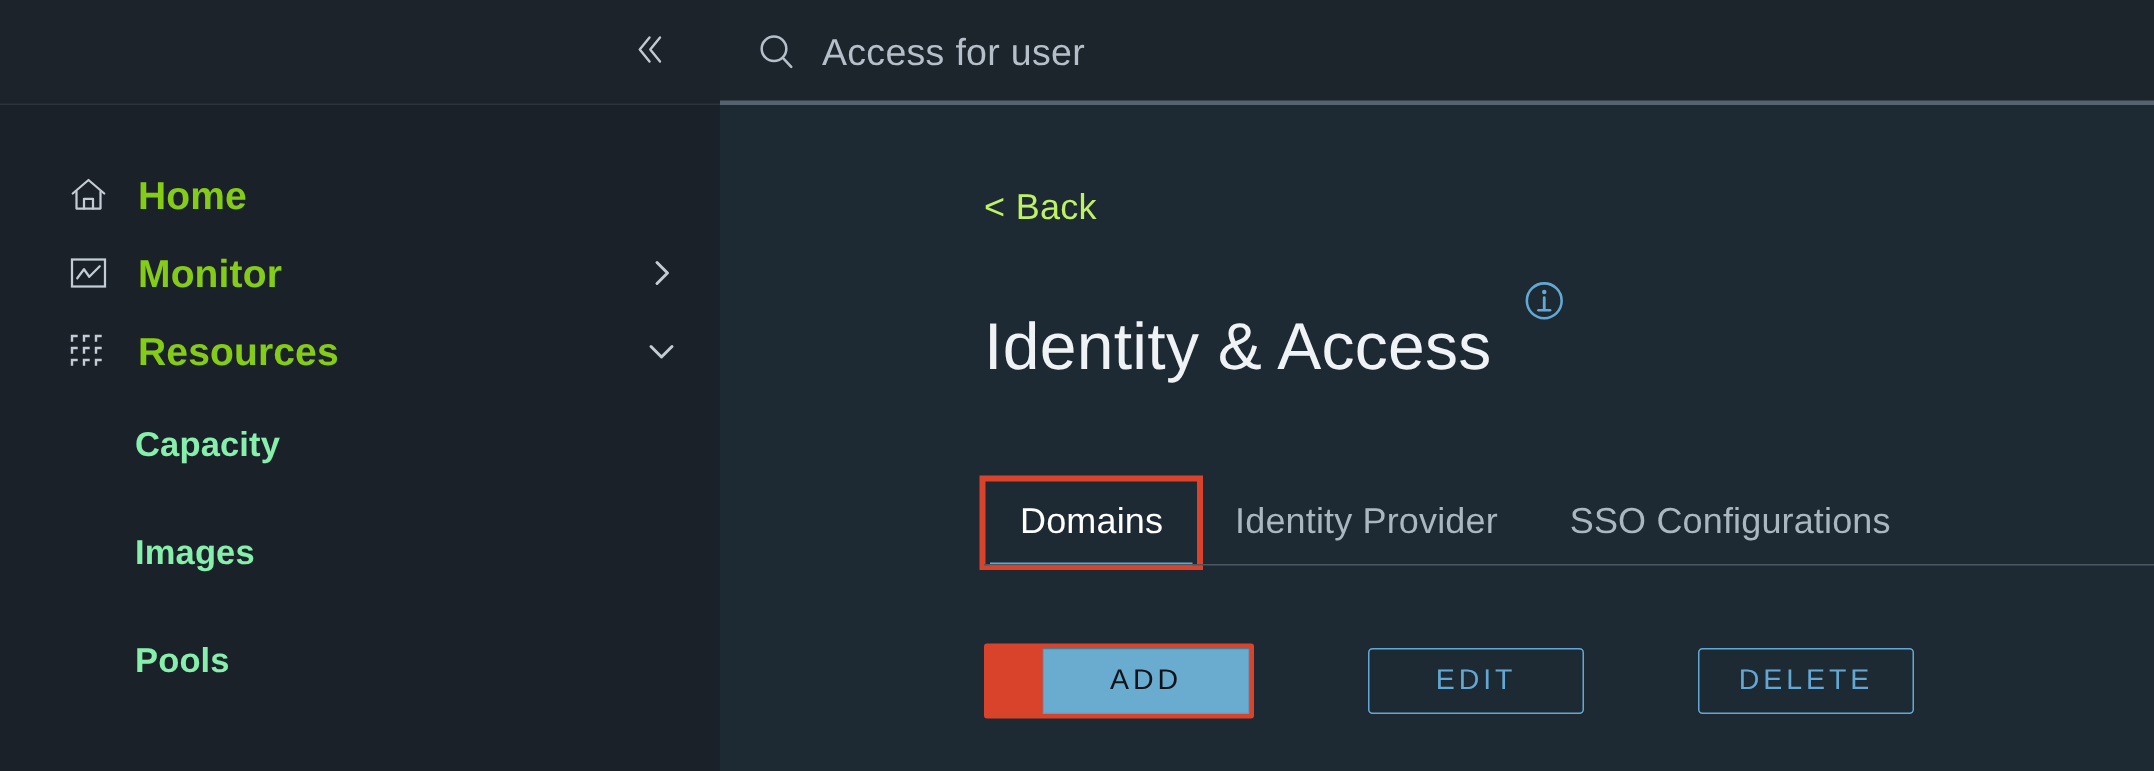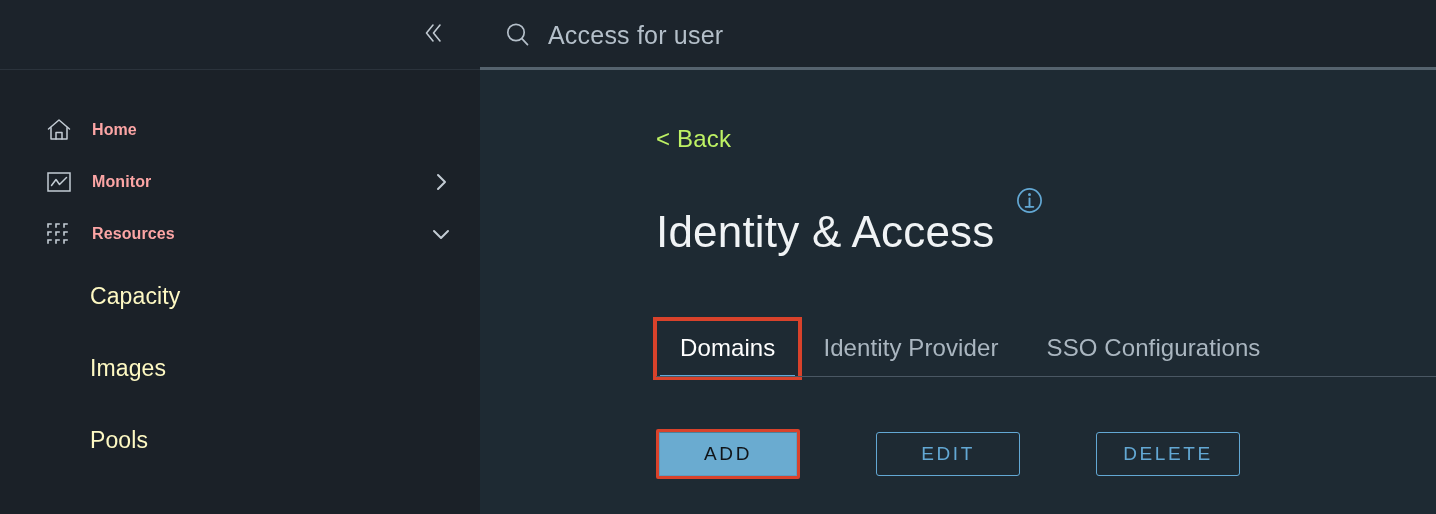--- a/index.html
+++ b/index.html
@@ -70,42 +70,42 @@
   .nav-item .nav-icon {
     width: 30px;
     height: 30px;
     flex: 0 0 30px;
     display: flex;
     align-items: center;
     justify-content: center;
     margin-right: 18px;
   }
   .nav-label {
-    font-size: 16px;
+    font-size: 26px;
     font-weight: bold;
-    color: #fca5a5;
+    color: #84cc16;
     letter-spacing: 0.1px;
     white-space: nowrap;
   }
   .nav-arrow {
     margin-left: auto;
     width: 26px;
     height: 26px;
     display: flex;
     align-items: center;
     justify-content: center;
   }
   .nav-item.sub {
     padding-left: 90px;
     height: 72px;
   }
   .nav-item.sub .nav-label {
-    font-weight: normal;
+    font-weight: bold;
     font-size: 23px;
-    color: #fef9c3;
+    color: #86efac;
   }
 
   
   .main {
     position: relative;
     flex: 1 1 auto;
     height: 514px;
     background: #1e2a33;
     box-sizing: border-box;
   }
@@ -257,20 +257,21 @@
   }
   .btn-wrap-highlight {
     padding: 3px;
     background: #d9422b;
     border-radius: 2px;
     display: inline-flex;
   }
   .btn-wrap-highlight .btn {
     min-width: 138px;
     border-radius: 1px;
+    margin-left: 36px;
   }
 </style>
 </head>
 <body>
 
 <div class="app">
 
   <aside class="sidebar">
 
     <div class="sidebar-topbar">

